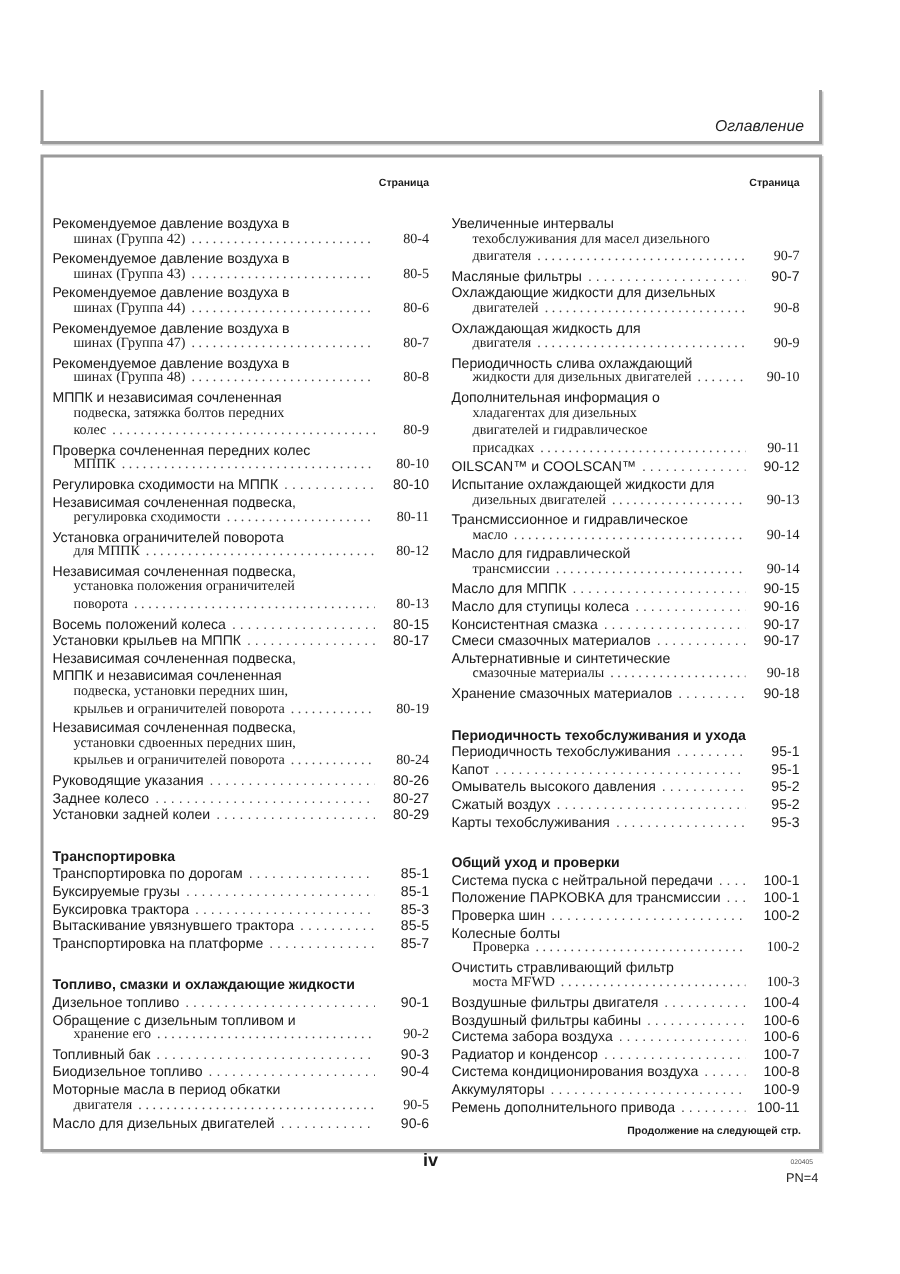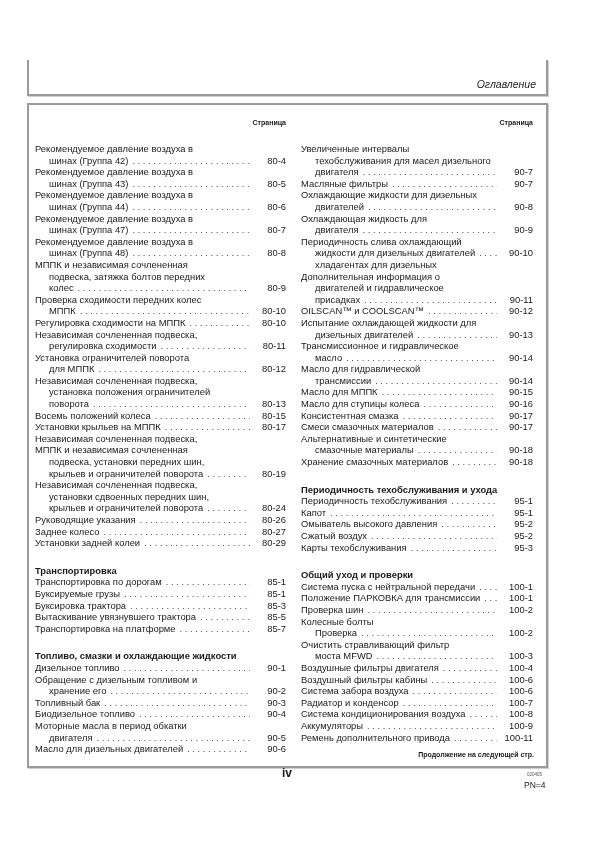--- a/index.html
+++ b/index.html
@@ -10,21 +10,21 @@
                box-shadow: 1px 1px 0 #cfcfcf; }
   .top-title { position:absolute; right:10px; top:18px; font-size:10.5px; font-style:italic; color:#222;margin-left:40px; }
   .main-box { position:absolute; left:27px; top:103px; width:517px; height:661px;
               border:2px solid #9a9a9a; box-shadow: 1px 1px 0 #cfcfcf; }
   .col { position:absolute; top:0; }
   .col-left { left:6px; width:257px; }
   .col-right { left:272px; width:238px; }
   .col-head { font-size:7px; font-weight:bold; text-align:right; margin-top:14px; height:24px; padding-right:6px; }
   .entry { font-size:9.4px; line-height:11.6px; position:relative; }
   .entry .line { white-space:nowrap; }
-  .entry .indent { padding-left:14px; }
+  .entry .indent { padding-left:14px;font-family:Liberation Serif, serif; }
   .entry .last { display:flex; align-items:baseline; }
   .entry .last .txt { white-space:nowrap; }
   .entry .last .dots { flex:1; overflow:hidden; white-space:nowrap; color:#444; letter-spacing:2.2px;
                        margin:0 4px; text-align:right; }
   .entry .last .dots::before { content:". . . . . . . . . . . . . . . . . . . . . . . . . . . . . . . . . . . . . . . . . . . . . . . . . . . . . . . ."; letter-spacing:0; }
   .entry .last .pg { white-space:nowrap; min-width:32px; text-align:right; padding-right:6px; }
   .section-title { font-size:9.4px; font-weight:bold; line-height:11.6px; margin-top:16px; }
   .footer-cont { position:absolute; right:12px; bottom:8px; font-size:7px; font-weight:bold; }
   .page-num { position:absolute; left:282px; top:766px; font-size:12px; font-weight:bold; }
   .code { position:absolute; left:527px; top:772px; font-size:4.5px; color:#555; }
@@ -84,21 +84,21 @@
         <div class="entry">
           <div class="line">МППК и независимая сочлененная</div>
           <div class="line indent">подвеска, затяжка болтов передних</div>
           <div class="last indent">
             <span class="txt">колес</span>
             <span class="dots"></span>
             <span class="pg">80-9</span>
           </div>
         </div>
         <div class="entry">
-          <div class="line">Проверка сходимости передних колес</div>
+          <div class="line">Проверка сочлененная передних колес</div>
           <div class="last indent">
             <span class="txt">МППК</span>
             <span class="dots"></span>
             <span class="pg">80-10</span>
           </div>
         </div>
         <div class="entry">
           <div class="last">
             <span class="txt">Регулировка сходимости на МППК</span>
             <span class="dots"></span>
@@ -310,22 +310,22 @@
         </div>
         <div class="entry">
           <div class="line">Периодичность слива охлаждающий</div>
           <div class="last indent">
             <span class="txt">жидкости для дизельных двигателей</span>
             <span class="dots"></span>
             <span class="pg">90-10</span>
           </div>
         </div>
         <div class="entry">
+          <div class="line">Дополнительная информация о</div>
           <div class="line indent">хладагентах для дизельных</div>
-          <div class="line">Дополнительная информация о</div>
           <div class="line indent">двигателей и гидравлическое</div>
           <div class="last indent">
             <span class="txt">присадках</span>
             <span class="dots"></span>
             <span class="pg">90-11</span>
           </div>
         </div>
         <div class="entry">
           <div class="last">
             <span class="txt">OILSCAN™ и COOLSCAN™</span>

